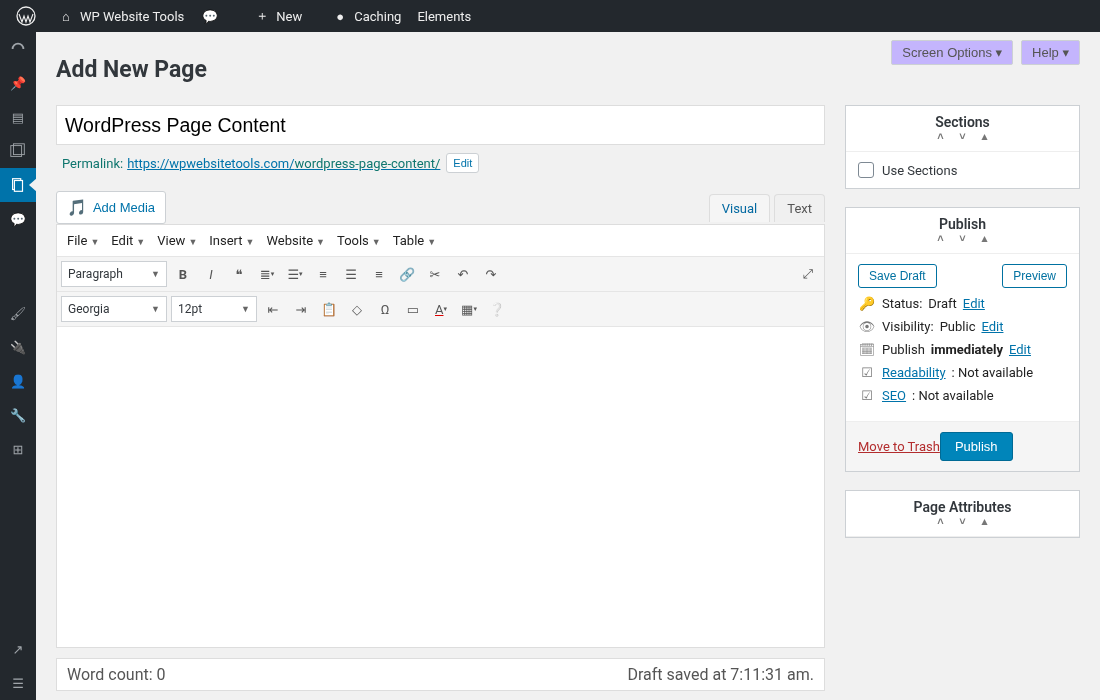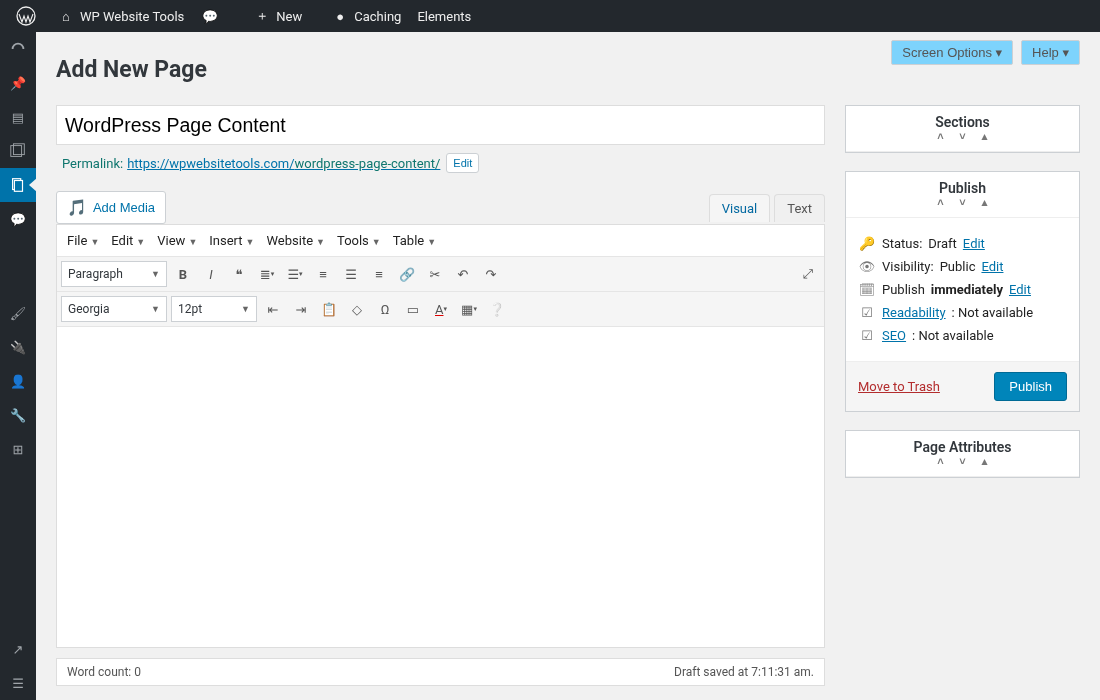--- a/index.html
+++ b/index.html
@@ -18,21 +18,21 @@
   .wp-admin-menu .mi { height: 34px; display: flex; align-items: center; justify-content: center; color: #a0a5aa; cursor: pointer; }
   .wp-admin-menu .mi.current { background: #0073aa; color: #fff; position: relative; }
   .wp-admin-menu .mi.current::after { content: ""; position: absolute; right: -1px; top: 50%; transform: translateY(-50%); width:0; height:0; border-top:7px solid transparent; border-bottom:7px solid transparent; border-right:8px solid #f1f1f1; }
   .wp-admin-menu .gap { flex: 1; }
   .wp-admin-menu .bottom .mi { color: #a0a5aa; }
 
   .wp-content { flex: 1; padding: 12px 20px 0 20px; position: relative; overflow: hidden; }
   .wp-heading { font-size: 23px; font-weight: 700; margin: 12px 0 22px 0; }
 
   .wp-topright { position: absolute; top: 8px; right: 20px; display: flex; gap: 8px; }
-  .ws-btn { background: #7dd3fc; border: 1px solid #ccd0d4; color: #555; padding: 4px 10px; font-size: 13px; cursor: pointer; border-radius: 2px; }
+  .ws-btn { background: #c4b5fd; border: 1px solid #ccd0d4; color: #555; padding: 4px 10px; font-size: 13px; cursor: pointer; border-radius: 2px; }
   .caret-down::after { content: " \25BE"; }
 
   .cols { display: flex; gap: 20px; }
   .col-main { flex: 1; min-width: 0; }
   .col-side { width: 235px; }
 
   .title-input { width: 100%; font-size: 1.5em; height: 40px; padding: 3px 8px; border: 1px solid #ddd; background: #fff; }
   .permalink-line { font-size: 13px; color: #666; padding: 8px 0 0 6px; display: flex; align-items: center; flex-wrap: wrap; gap: 4px; }
   .permalink-line strong { color: #0f766e; font-weight: 400; }
   .perma-edit { border: 1px solid #ccd0d4; border-radius: 3px; padding: 0 6px; font-size: 11px; color: #0073aa; cursor: pointer; margin-left: 2px; background: #fff; height:20px; }
@@ -52,32 +52,32 @@
 
   .tool-row { display: flex; align-items: center; gap: 4px; background: #f5f5f5; border-bottom: 1px solid #e5e5e5; padding: 4px 4px; }
   .sel { border: 1px solid #ccd0d4; background: #fff; height: 26px; font-size: 12px; padding: 0 20px 0 6px; position: relative; display:inline-flex; align-items:center;}
   .sel.wide { width: 106px; }
   .sel.small { width: 86px; }
   .sel .tri { position:absolute; right:6px; font-size:9px;color:#666; }
   .tbtn { width: 24px; height: 24px; display: inline-flex; align-items: center; justify-content: center; color: #555; cursor: pointer; border-radius: 2px; }
   .tool-right { margin-left: auto; }
 
   .editor-canvas { height: 320px; background: #fff; }
-  .editor-footer { display: flex; justify-content: space-between; border: 1px solid #ddd; background: #fff; padding: 6px 10px; font-size: 12px; color: #555; margin-top: 10px;}
+  .editor-footer { display: flex; justify-content: space-between; border: 1px solid #ddd; background: #fff; padding: 6px 10px; font-size: 16px; color: #555; margin-top: 10px;}
 
   
   .postbox { background: #fff; border: 1px solid #ccd0d4; margin-bottom: 18px; }
   .postbox h2 { font-size: 14px; font-weight:600; padding: 8px 12px; border-bottom: 1px solid #eee; display: flex; align-items: center; justify-content: space-between; flex-direction: column; }
   .handle-icons { display: flex; gap: 4px; color: #777; }
   .handle-icons span { width: 18px; text-align: center; cursor: pointer; font-size: 11px; }
   .postbox .inside { padding: 10px 12px; font-size: 13px; }
   .pb-row { display: flex; align-items: center; gap: 6px; margin: 8px 0; color: #222; }
   .pb-row .ico { width: 18px; text-align:center; color: #777; }
   .small-btn { border: 1px solid #0071a1; color: #0071a1; padding: 4px 10px; border-radius: 3px; background: #fff; cursor: pointer; font-size: 12px; }
-  .publish-actions { display: flex; align-items: center; justify-content: space-between; padding: 10px 12px; background: #f5f5f5; border-top: 1px solid #eee; }
+  .publish-actions { display: flex; align-items: center; justify-content: flex-start; padding: 10px 12px; background: #f5f5f5; border-top: 1px solid #eee; }
   .publish-btn { background: #0085ba; color: #fff; border: 1px solid #006a95; padding: 6px 14px; border-radius: 3px; font-size: 13px; cursor: pointer; }
   .trash-link { color: #b32d2e; }
   .use-sections { display:flex; align-items:center; gap:8px; }
   .cb { width:16px;height:16px;border:1px solid #7e8993;border-radius:3px;display:inline-block; }
 </style>
 </head>
 <body>
 
 <div class="wp-toolbar">
   <span class="tb-item">
@@ -243,32 +243,42 @@
       <div class="col-side">
         <div class="postbox">
           <h2>
               <span>Sections</span>
             <span class="handle-icons">
                 <span>˄</span>
                 <span>˅</span>
                 <span>▴</span>
               </span>
           </h2>
+          <div class="inside">
+            <label class="use-sections">
+              <span class="cb"></span>
+              <span>Use Sections</span>
+            </label>
+          </div>
         </div>
 
         <div class="postbox">
           <h2>
               <span>Publish</span>
             <span class="handle-icons">
                 <span>˄</span>
                 <span>˅</span>
                 <span>▴</span>
               </span>
           </h2>
           <div class="inside">
+            <div style="display:flex;justify-content:space-between;margin-bottom:8px">
+              <button class="small-btn">Save Draft</button>
+              <button class="small-btn">Preview</button>
+            </div>
             <div class="pb-row">
                 <span class="ico">🔑</span>
                 <span>Status:</span> 
                 <span>Draft</span> 
                 <a>Edit</a>
               </div>
             <div class="pb-row">
                 <span class="ico">👁</span>
                 <span>Visibility:</span> 
                 <span>Public</span> 

